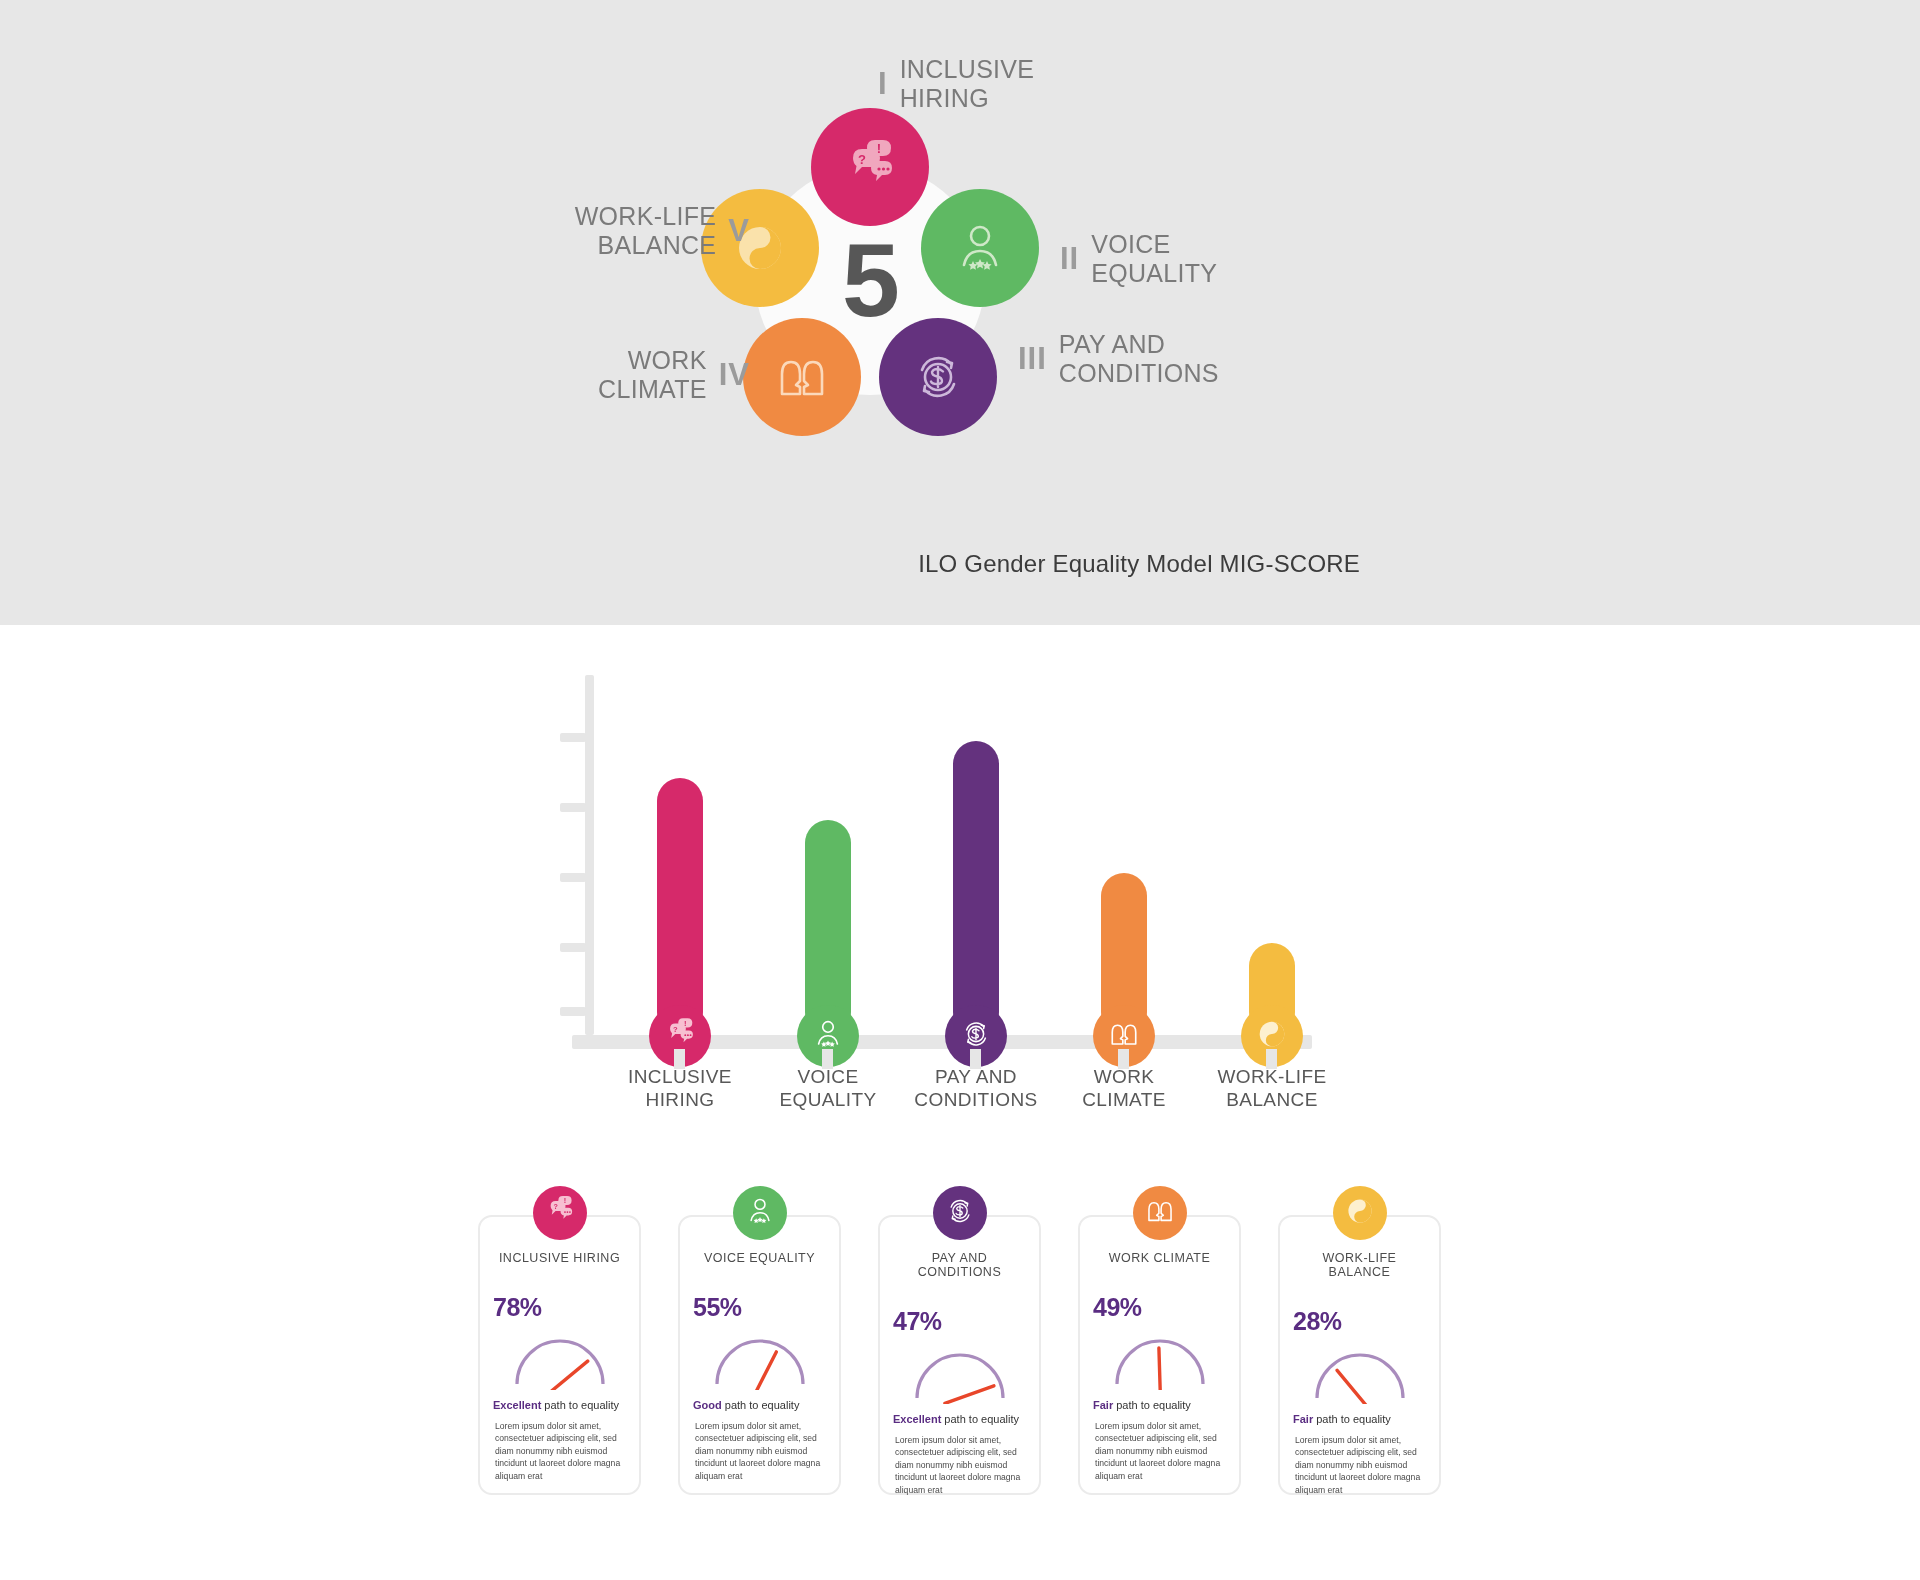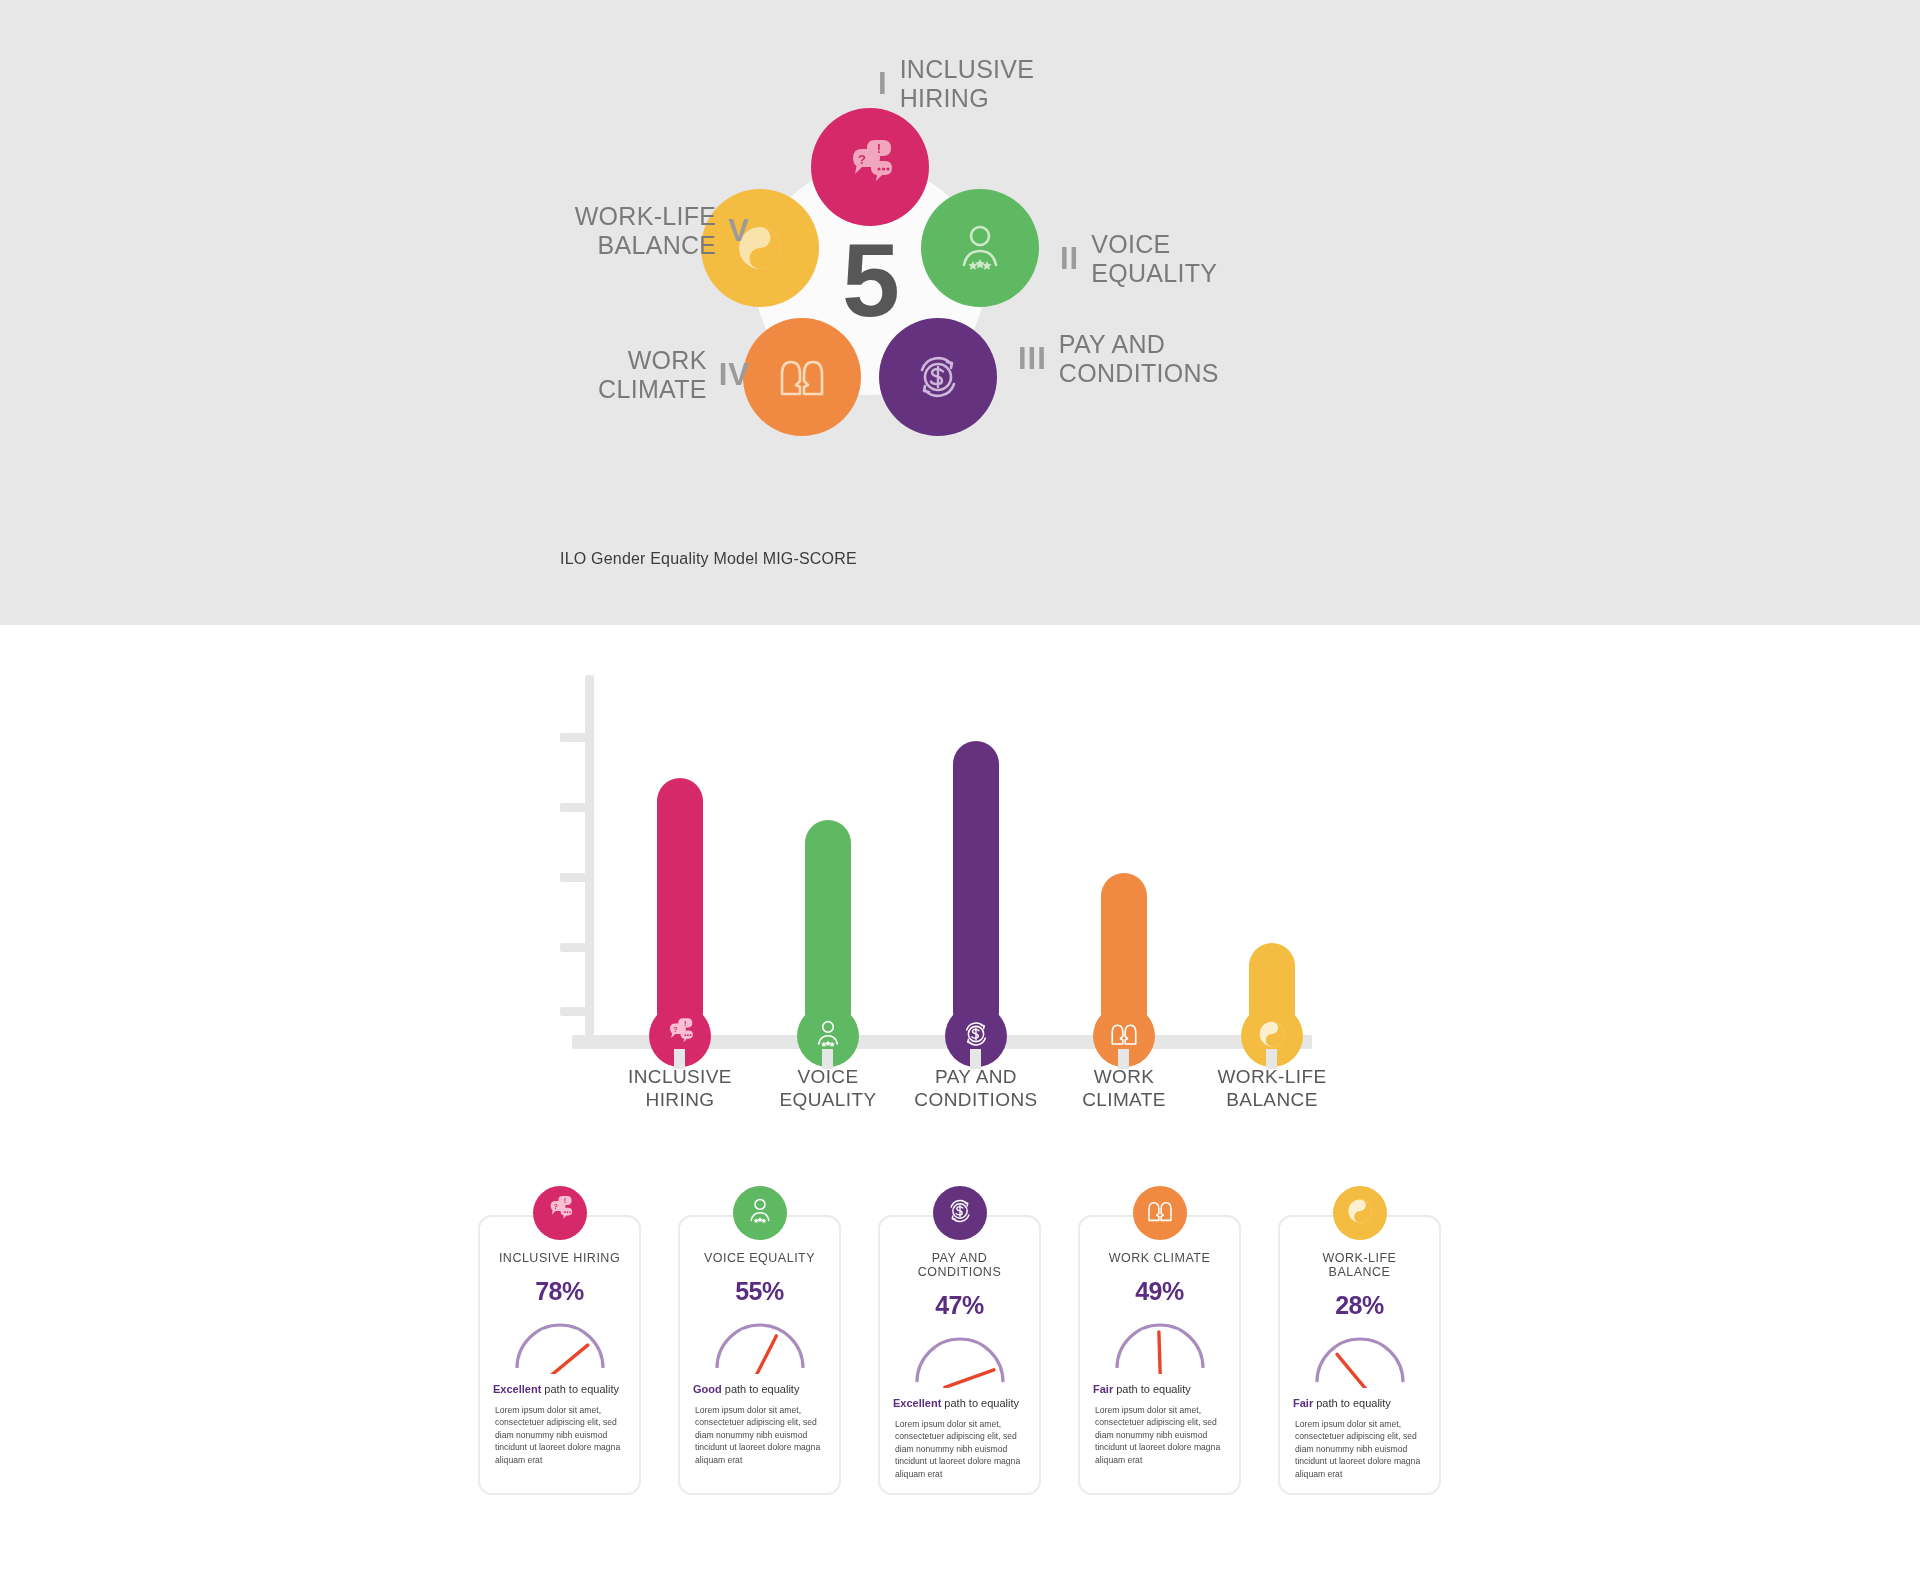--- a/index.html
+++ b/index.html
@@ -83,22 +83,22 @@
   #label-pay     { left: 458px; top: 300px; }
   #label-climate { left: 0px;   top: 316px; width: 190px; justify-content: flex-end; text-align: right; }
   #label-balance { left: -60px; top: 172px; width: 250px; justify-content: flex-end; text-align: right; }
   #label-climate .numeral, #label-balance .numeral { order: 2; }
   #label-climate .lbl-text, #label-balance .lbl-text { order: 1; }
 
   .caption {
     position: absolute;
     left: 0; top: 520px;
     width: 800px;
-    text-align: left;
-    font-size: 16px;
+    text-align: right;
+    font-size: 24px;
     color: #3c3c3c;
     letter-spacing: 0.2px;
   }
 
   
   #chart-section {
     position: absolute;
     left: 0; top: 625px;
     width: 1920px; height: 530px;
     background: #ffffff;
@@ -197,25 +197,25 @@
     display: flex; align-items: center; justify-content: center;
   }
   .card-title {
     text-align: center;
     font-size: 12.5px;
     color: #4c4c4c;
     letter-spacing: 0.5px;
     margin-top: 2px;
   }
   .card-pct {
-    text-align: center;
+    text-align: left;
     font-size: 25px;
     font-weight: 700;
     color: #5a2d82;
-    margin-top: 12px;
+    margin-top: 28px;
     letter-spacing: -0.5px;
   }
   .gauge {
     position: relative;
     width: 120px; height: 62px;
     margin: 6px auto 0 auto;
   }
   .gauge svg { display: block; }
   .card-rating {
     text-align: left;

